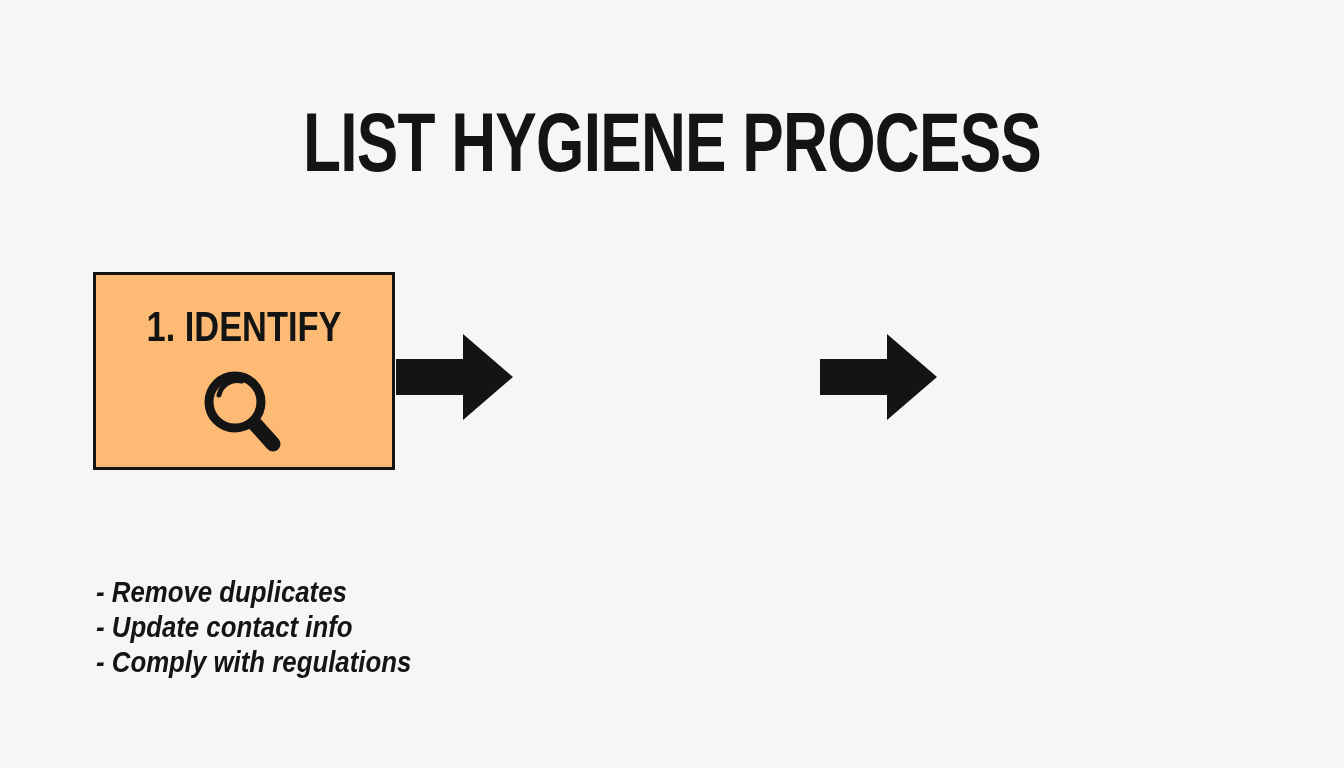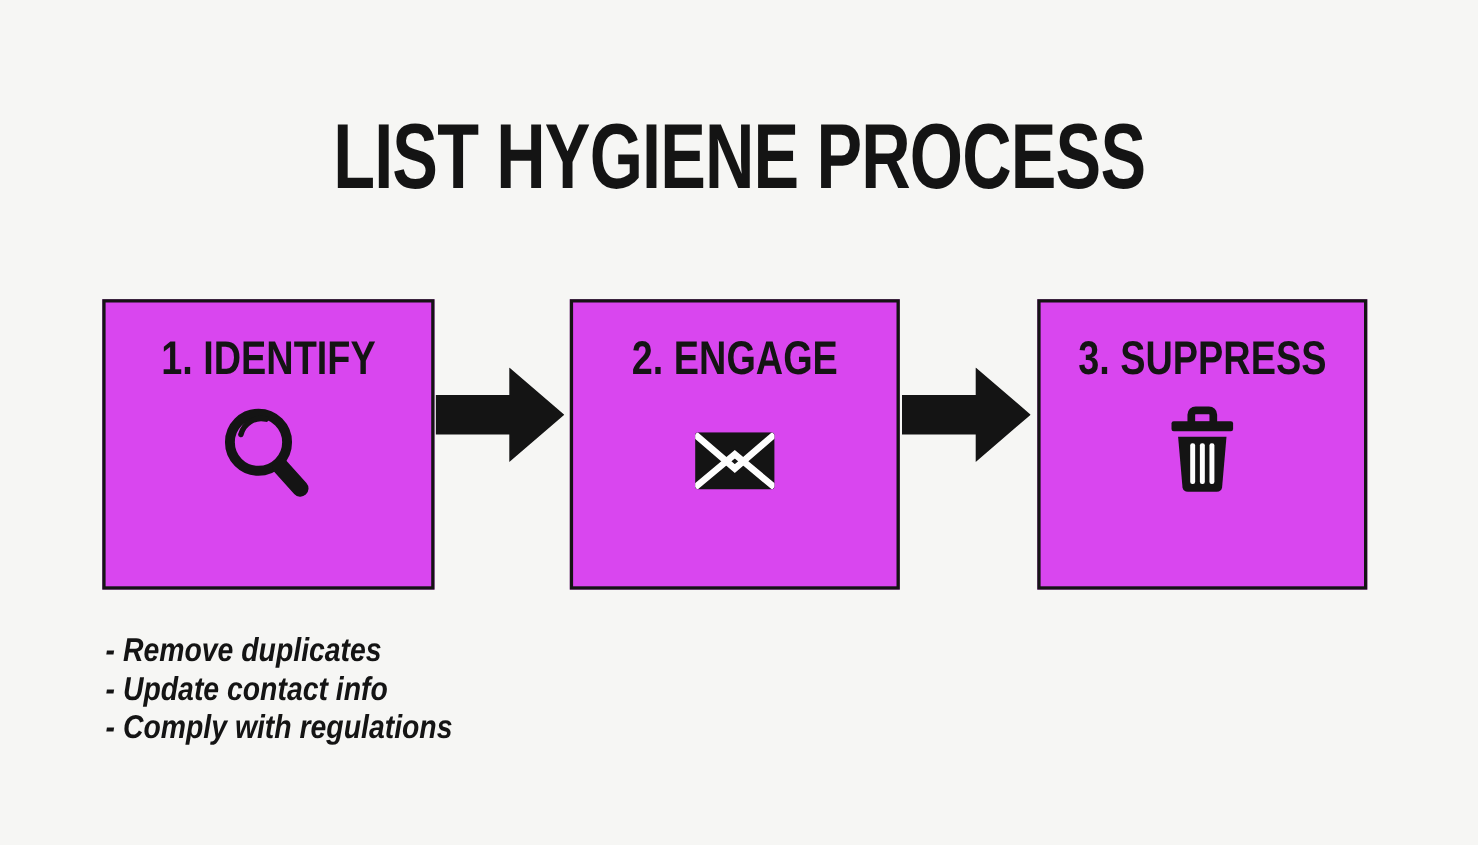--- a/index.html
+++ b/index.html
@@ -26,24 +26,24 @@
     letter-spacing: -1px;
     transform: scaleX(0.74);
     transform-origin: 50% 50%;
     white-space: nowrap;
     color: #141414;
   }
 
   .step-box {
     position: absolute;
     top: 272px;
-    height: 264px;
+    height: 198px;
     box-sizing: border-box;
     border: 3px solid #141414;
-    background: #d946ef;
+    background: #fdba74;
   }
   .step-box.b1 { left: 93px;  width: 302px; }
   .step-box.b2 { left: 518px; width: 300px; }
   .step-box.b3 { left: 943px; width: 300px; }
 
   .step-label {
     position: absolute;
     left: 0; right: 0;
     top: 30px;
     text-align: center;
@@ -103,57 +103,27 @@
       </svg>
     </span>
   </div>
 
   <span class="flow-arrow a1">
     <svg width="117" height="86" viewBox="0 0 117 86">
       <polygon points="0,25 67,25 67,0 117,43 67,86 67,61 0,61" fill="#141414"></polygon>
     </svg>
   </span>
 
-  <div class="step-box b2">
-    <div class="step-label">2. ENGAGE</div>
-    <span class="step-icon icon-envelope">
-      <svg width="74" height="52" viewBox="0 0 74 52">
-        <defs>
-          <clipPath id="envClip">
-              <rect x="1" y="0" width="72" height="52" rx="3"></rect>
-            </clipPath>
-        </defs>
-        <rect x="1" y="0" width="72" height="52" rx="3" fill="#141414"></rect>
-        <g clip-path="url(#envClip)">
-          <path d="M1,2 L37,33 L73,2" fill="none" stroke="#fefefe" stroke-width="6"></path>
-          <path d="M1,50 L37,20 L73,50" fill="none" stroke="#fefefe" stroke-width="6"></path>
-        </g>
-      </svg>
-    </span>
-  </div>
 
   <span class="flow-arrow a2">
     <svg width="117" height="86" viewBox="0 0 117 86">
       <polygon points="0,25 67,25 67,0 117,43 67,86 67,61 0,61" fill="#141414"></polygon>
     </svg>
   </span>
 
-  <div class="step-box b3">
-    <div class="step-label">3. SUPPRESS</div>
-    <span class="step-icon icon-trash">
-      <svg width="60" height="80" viewBox="0 0 60 80">
-        <rect x="20" y="4" width="20" height="14" rx="4" fill="none" stroke="#141414" stroke-width="7"></rect>
-        <rect x="2" y="14" width="56" height="9" rx="2" fill="#141414"></rect>
-        <path d="M8,28 L52,28 L48,74 Q47.5,78 43,78 L17,78 Q12.5,78 12,74 Z" fill="#141414"></path>
-        <rect x="19" y="34" width="4.5" height="37" rx="2" fill="#fefefe"></rect>
-        <rect x="27.8" y="34" width="4.5" height="37" rx="2" fill="#fefefe"></rect>
-        <rect x="36.5" y="34" width="4.5" height="37" rx="2" fill="#fefefe"></rect>
-      </svg>
-    </span>
-  </div>
 
   <div class="notes">
     <div class="note-item">- Remove duplicates</div>
     <div class="note-item">- Update contact info</div>
     <div class="note-item">- Comply with regulations</div>
   </div>
 
 </div>
 
 </body></html>

